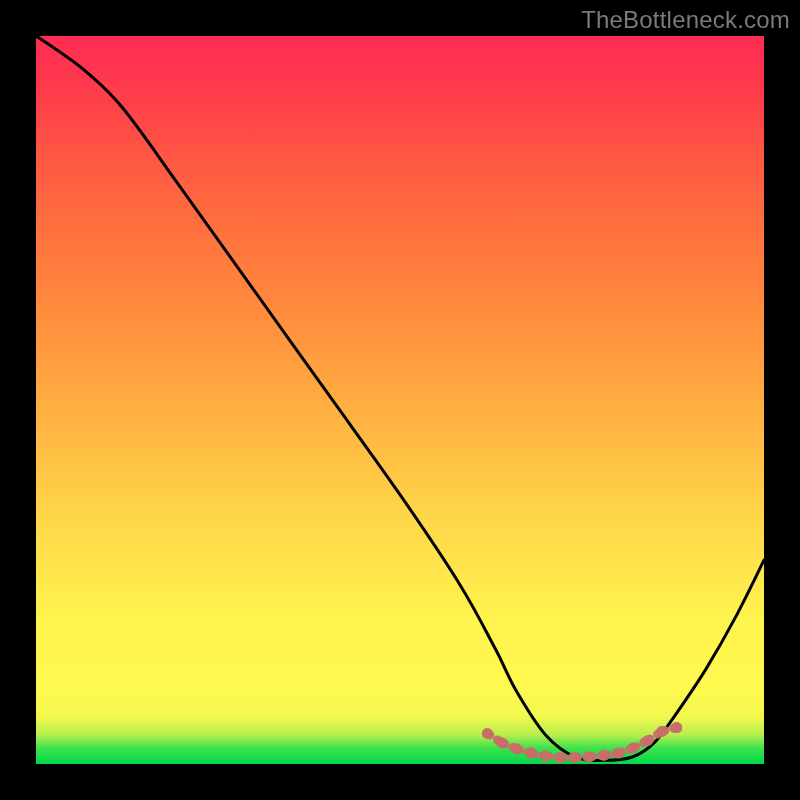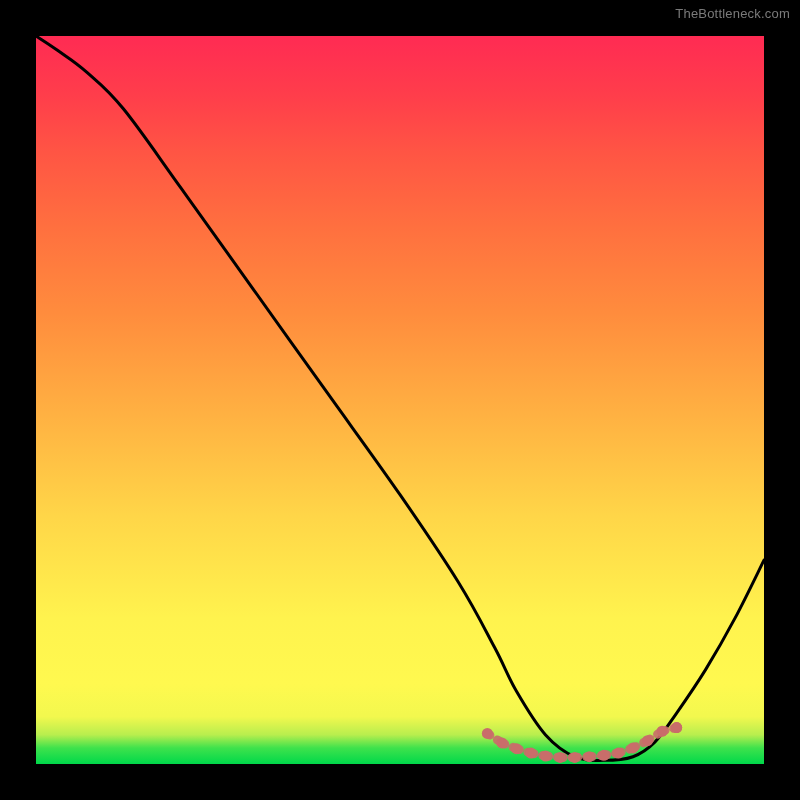--- a/index.html
+++ b/index.html
@@ -39,21 +39,21 @@
       #ff5544 84%,
       #ff3d4b 92%,
       #ff2b53 100%
     );
   }
   .watermark {
     position: absolute;
     top: 6px;
     right: 10px;
     color: #7a7a7a;
-    font-size: 13px;
+    font-size: 24px;
     font-weight: 400;
     letter-spacing: 0.2px;
   }
   svg.curve {
     position: absolute;
     left: 0;
     top: 0;
     width: 728px;
     height: 728px;
     overflow: visible;

